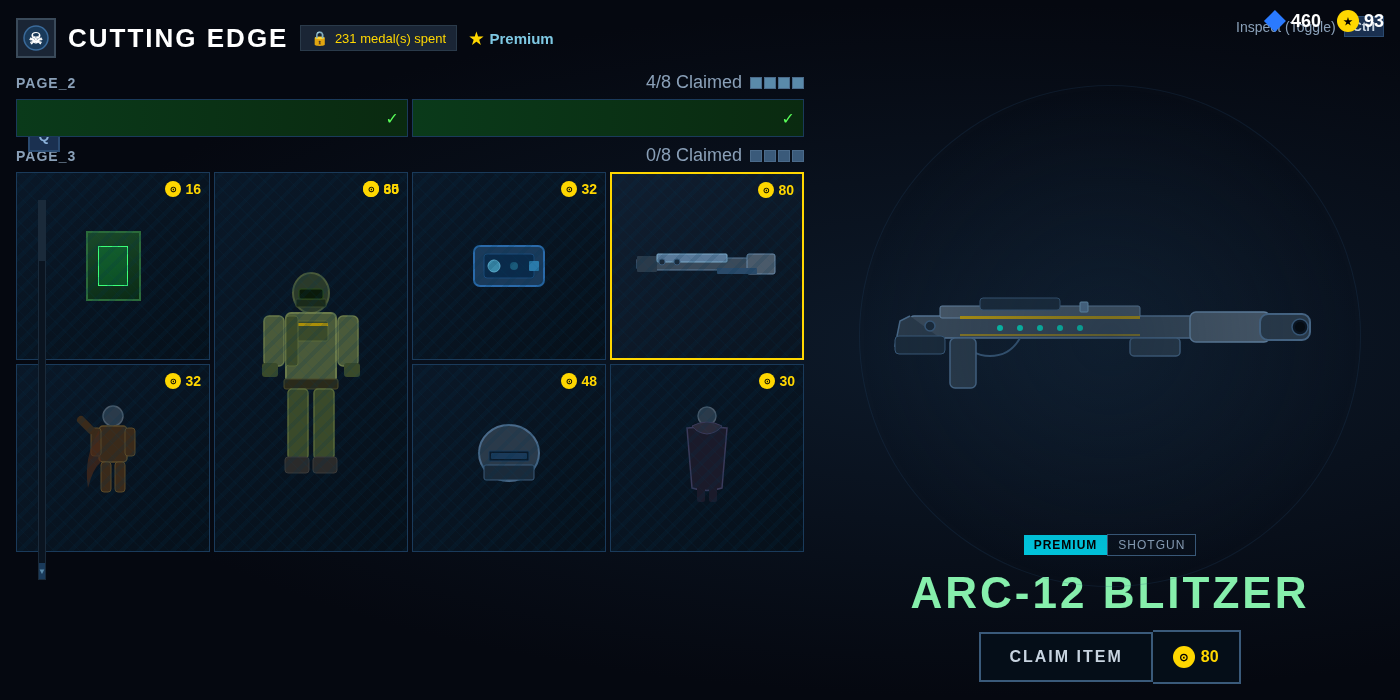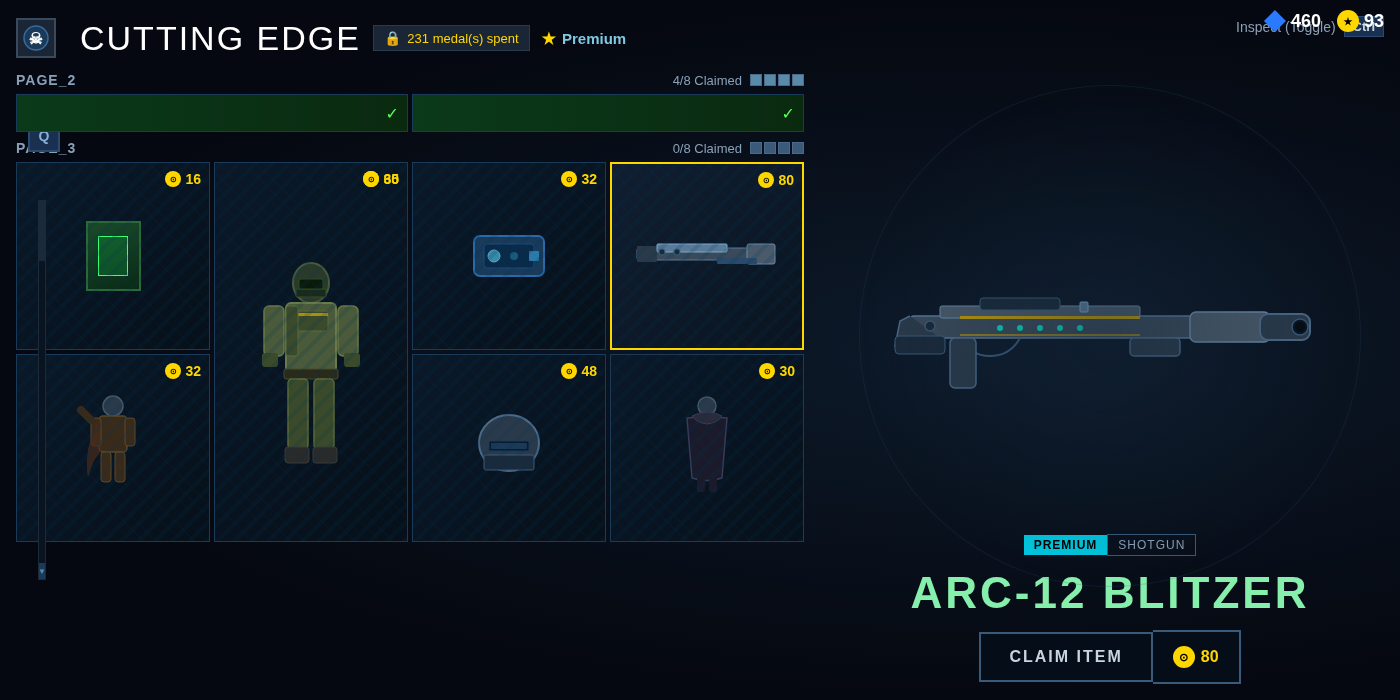--- a/index.html
+++ b/index.html
@@ -48,26 +48,25 @@
     }
     .header-icon {
       width: 40px;
       height: 40px;
       background: #1a2535;
       border: 2px solid #3a4a5a;
       display: flex; align-items: center; justify-content: center;
       font-size: 20px;
     }
     .header-title {
-      font-size: 34px;
-      font-weight: 400;
+      font-size: 26px;
+      font-weight: 700;
       color: #ffffff;
       letter-spacing: 2px;
       text-transform: uppercase;
-      margin-left: 12px;
     }
     .medals-badge {
       display: flex;
       align-items: center;
       gap: 6px;
       background: #1a2535;
       border: 1px solid #2a3a4a;
       padding: 4px 10px;
       font-size: 13px;
       color: #ffd700;
@@ -130,21 +129,21 @@
     .page-label {
       font-size: 14px;
       font-weight: bold;
       color: #8aa0b8;
       letter-spacing: 1px;
     }
     .claimed-info {
       display: flex;
       align-items: center;
       gap: 8px;
-      font-size: 13px;
+      font-size: 18px;
       color: #8aa0b8;
     }
     .grid-icon {
       display: flex;
       gap: 2px;
     }
     .grid-dot {
       width: 12px; height: 12px;
       background: #3a5a7a;
       border: 1px solid #4a6a8a;

